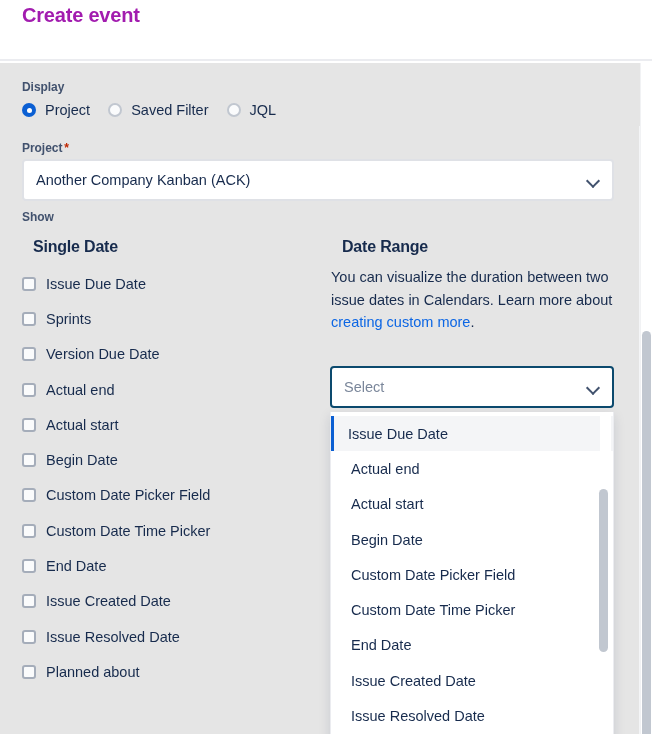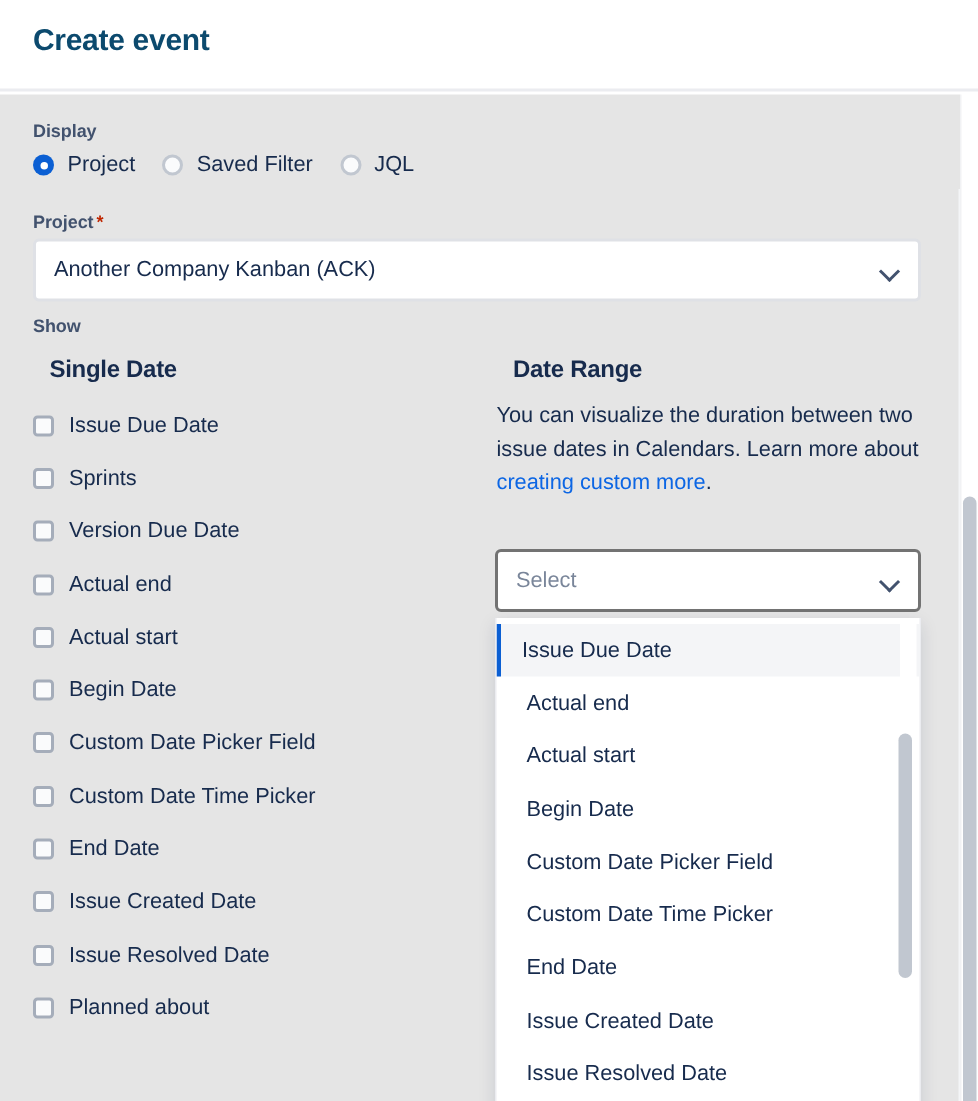--- a/index.html
+++ b/index.html
@@ -23,25 +23,25 @@
   
   .dialog-header {
     position: absolute;
     left: 0; top: 0;
     width: 652px; height: 61px;
     background: #ffffff;
     border-bottom: 2px solid #EBECF0;
   }
   .dialog-title {
     position: absolute;
-    left: 22px; top: 16px;
+    left: 22px; top: 4px;
     font-size: 20px;
     font-weight: bold;
     letter-spacing: -0.2px;
-    color: #0c4a6e;
+    color: #a21caf;
   }
 
   
   .dialog-body {
     position: absolute;
     left: 0; top: 63px;
     width: 640px;
     height: 671px;
     background: #e5e5e5;
   }
@@ -181,21 +181,21 @@
     color: #0C66E4;
     text-decoration: none;
   }
 
   .startdate-label { position: absolute; left: 331px; top: 282px; margin-top: 32px; }
 
   .select-box.focused {
     position: absolute;
     left: 330px; top: 303px;
     width: 284px; height: 42px;
-    border: 2px solid #737373;
+    border: 2px solid #0c4a6e;
     border-radius: 4px;
   }
   .select-box.focused .select-value { color: #7A869A; }
   .select-box.focused .chev::before { border-color: #42526E; }
 
   
   .dropdown {
     position: absolute;
     left: 330px; top: 349px;
     width: 284px;

